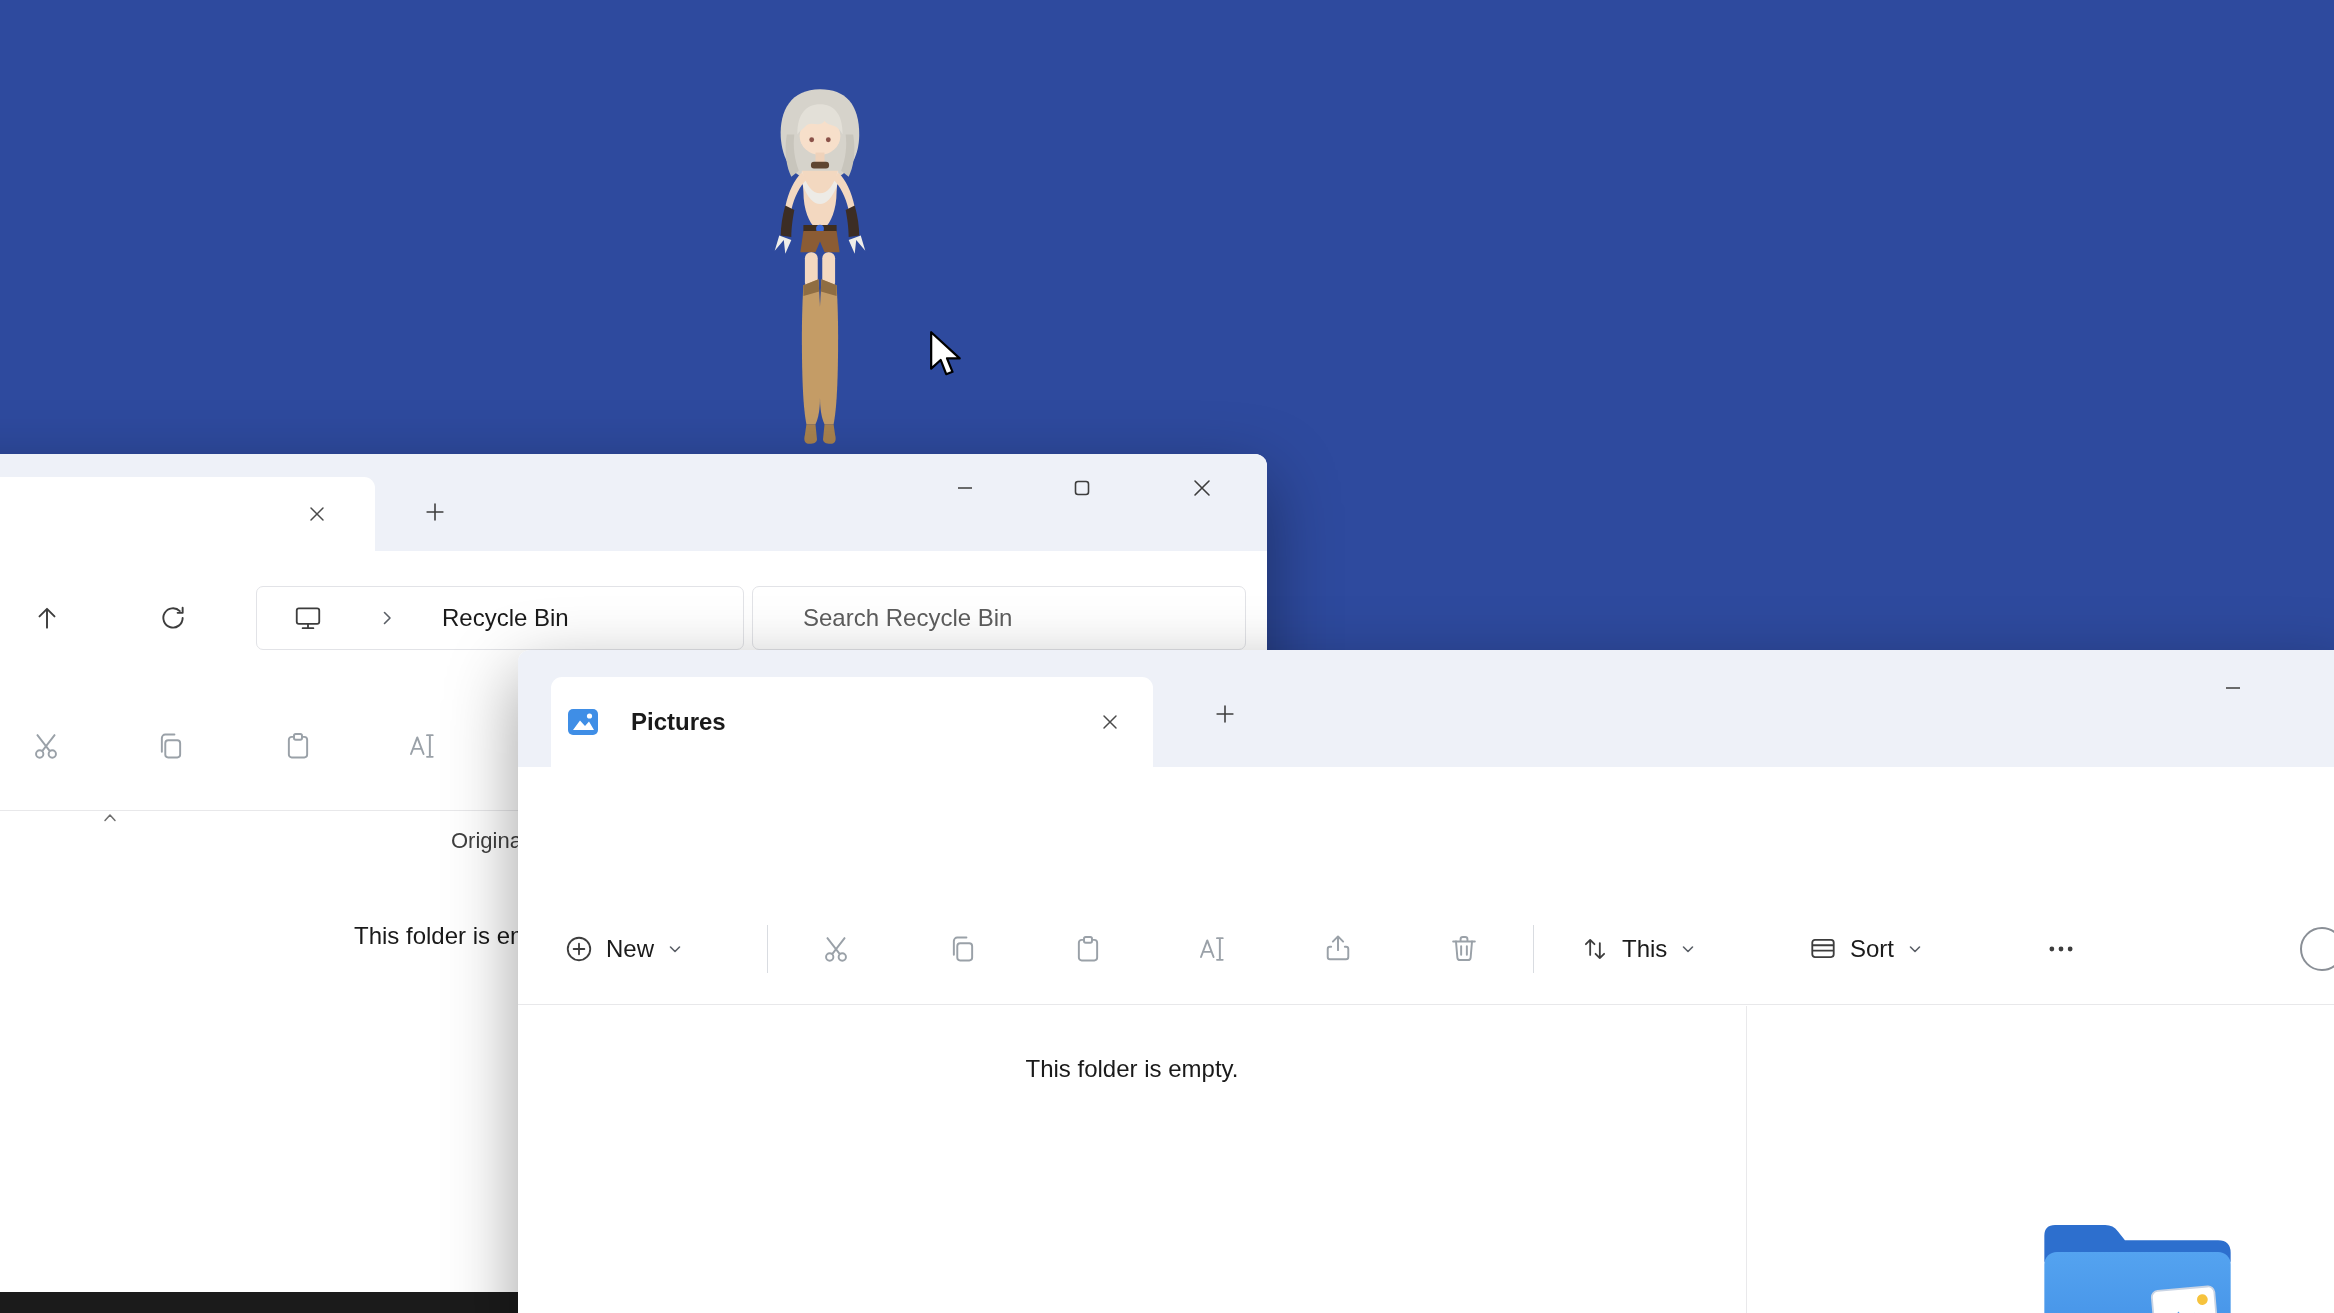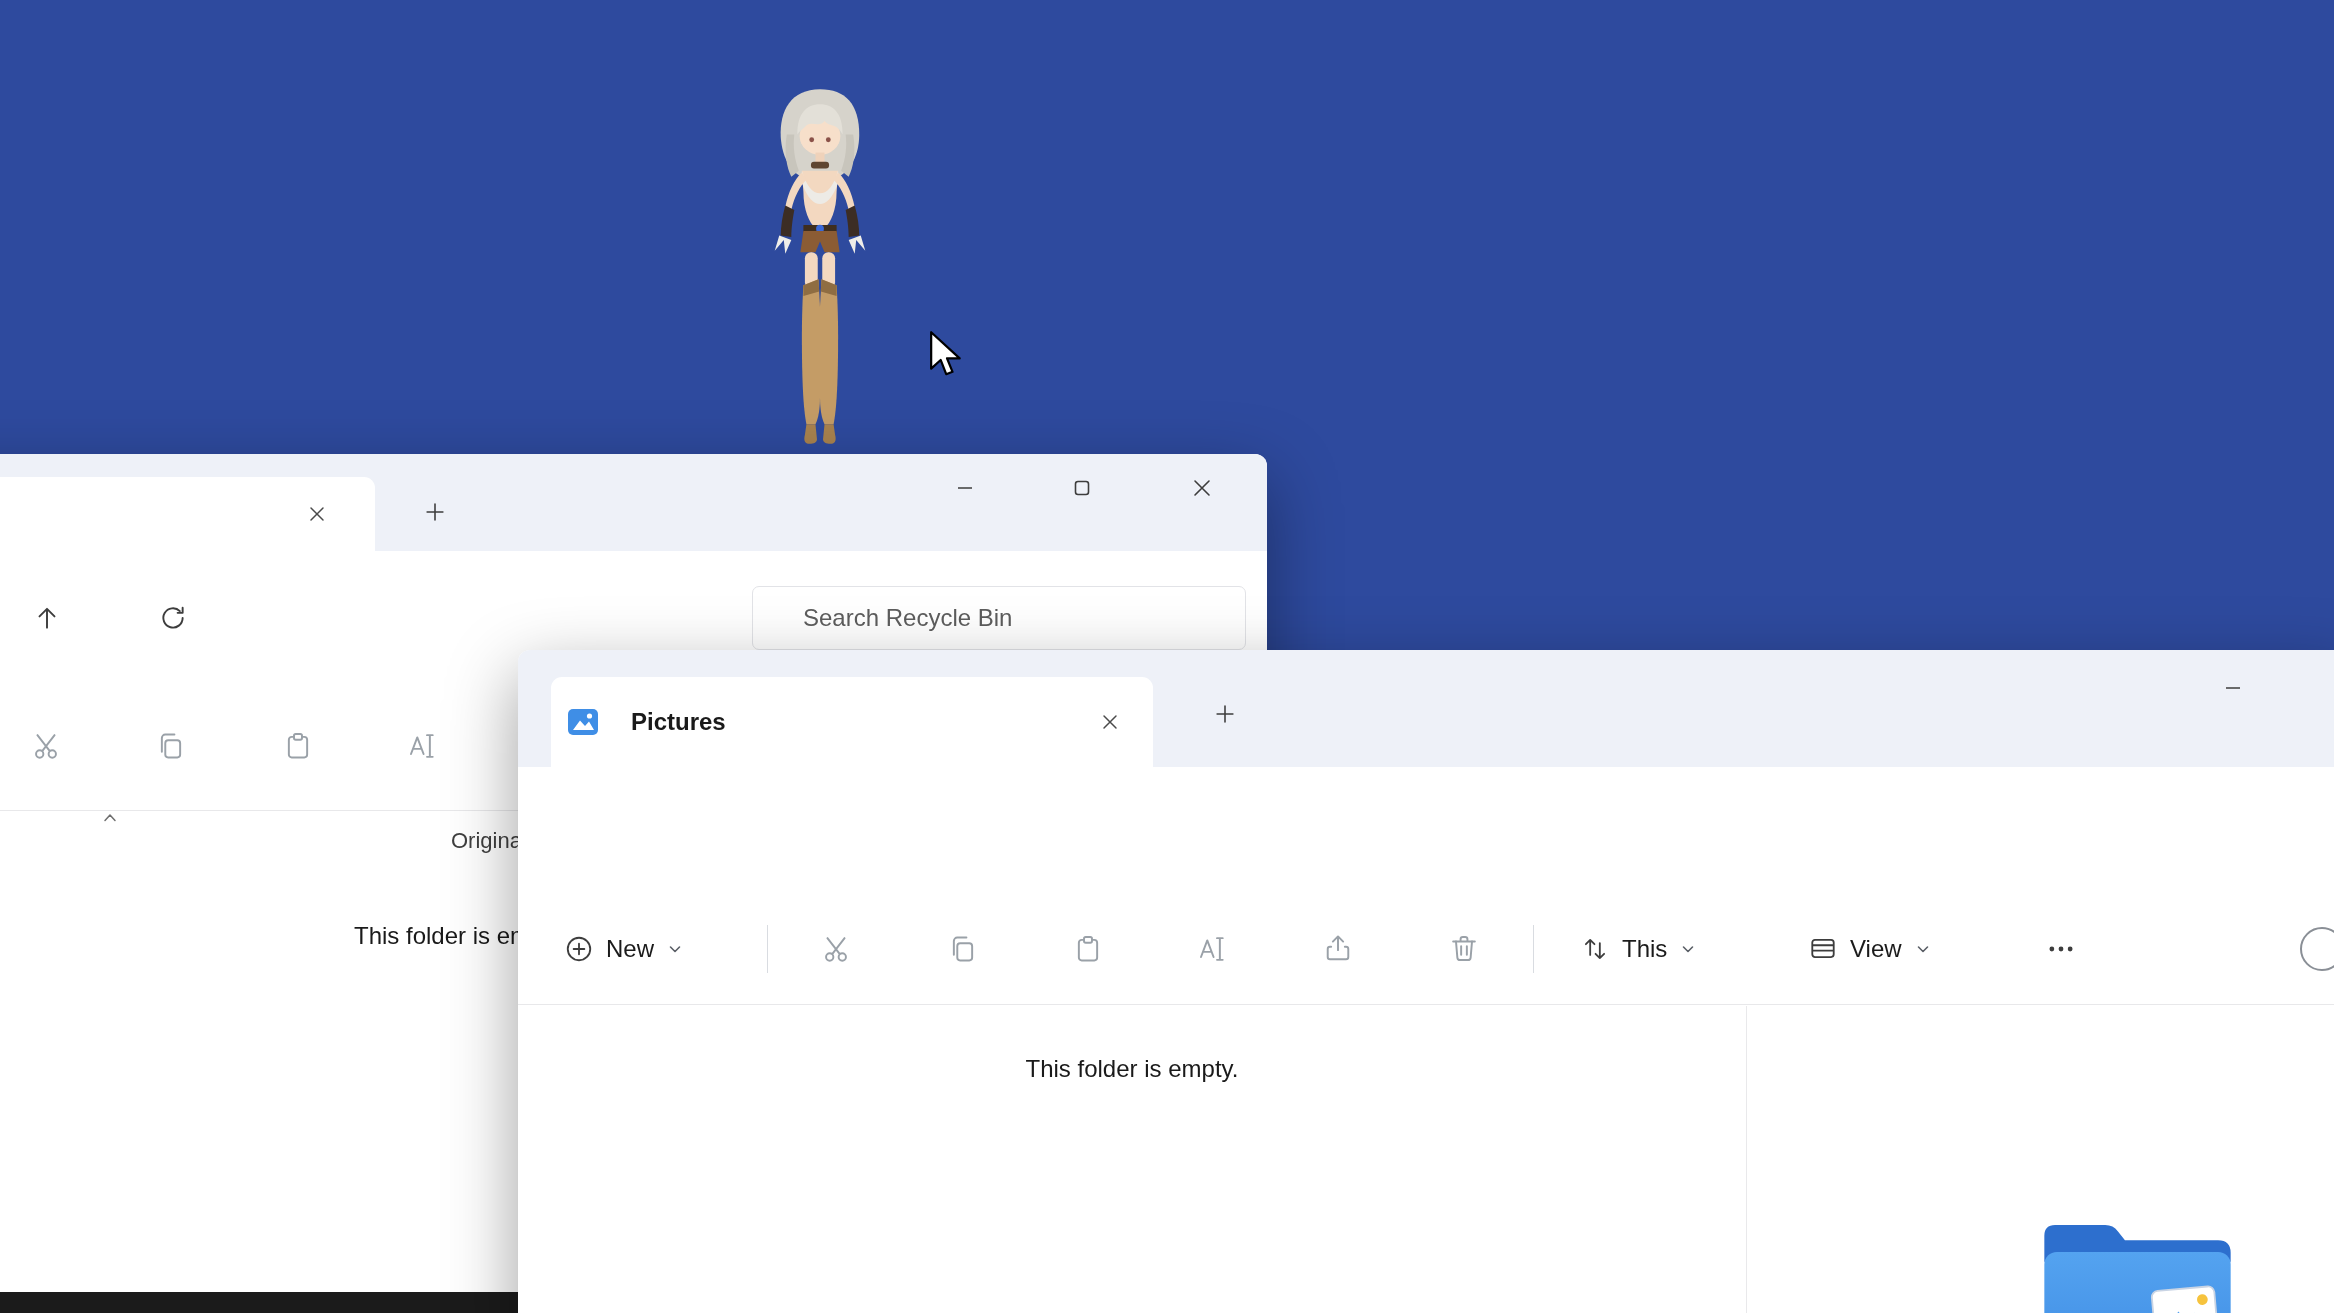--- a/index.html
+++ b/index.html
@@ -98,20 +98,30 @@
       <path d="M14 23 V5.5 M7 12.5 L14 5.5 l7 7" stroke="currentColor" stroke-width="1.8" fill="none" stroke-linecap="round" stroke-linejoin="round"></path>
     </svg>
   </div>
   <div class="iconbox" style="left:424px;top:140px;width:48px;height:48px">
     <svg width="30" height="30" viewBox="0 0 28 28" class="ic-dark">
       <path d="M23 14 a9 9 0 1 1 -2.6-6.4" stroke="currentColor" stroke-width="1.8" fill="none" stroke-linecap="round"></path>
       <path d="M23 4.5 v4.7 h-4.7" stroke="currentColor" stroke-width="1.8" fill="none" stroke-linecap="round" stroke-linejoin="round"></path>
     </svg>
   </div>
 
+  <div class="crumbbox" style="left:531px;top:132px;width:488px;height:64px">
+    <svg width="30" height="30" viewBox="0 0 28 28" class="ic-dark" style="position:absolute;left:36px;top:16px">
+      <rect x="3.5" y="5" width="21" height="14.5" rx="2" stroke="currentColor" stroke-width="1.7" fill="none"></rect>
+      <path d="M14 19.5 V23 M9 23.5 h10" stroke="currentColor" stroke-width="1.7" fill="none" stroke-linecap="round"></path>
+    </svg>
+    <svg width="20" height="20" viewBox="0 0 20 20" class="ic-mid" style="position:absolute;left:120px;top:21px">
+      <path d="M7.5 4.5 L13 10 L7.5 15.5" stroke="currentColor" stroke-width="1.6" fill="none" stroke-linecap="round" stroke-linejoin="round"></path>
+    </svg>
+    <span class="crumb-label" style="left:185px">Recycle Bin</span>
+  </div>
 
   <div class="searchbox" style="left:1027px;top:132px;width:494px;height:64px">
     <input type="text" style="padding-left: 50px;" placeholder="Search Recycle Bin">
   </div>
 
   <div class="toolbar" style="top:223px;height:134px">
     <div class="iconbox" style="left:293px;top:41px;width:56px;height:56px">
       <svg width="32" height="32" viewBox="0 0 28 28" class="ic-dim">
         <g stroke="currentColor" stroke-width="1.7" fill="none" stroke-linecap="round">
           <path d="M21.5 4.5 L11 18 M6.5 4.5 L17 18"></path>
@@ -301,21 +311,21 @@
         <path d="M4.5 7 L9 11.5 L13.5 7" stroke="currentColor" stroke-width="1.6" fill="none" stroke-linecap="round" stroke-linejoin="round"></path>
       </svg>
     </div>
     <div class="tbbtn" style="left:1278px;top:24px;padding:0 12px">
       <svg width="30" height="30" viewBox="0 0 28 28" class="ic-dark">
         <g stroke="currentColor" stroke-width="1.7" fill="none" stroke-linejoin="round">
           <rect x="4" y="5.5" width="20" height="16" rx="2.5"></rect>
           <path d="M4 10.5 h20 M4 15.5 h20"></path>
         </g>
       </svg>
-      <span>View</span>
+      <span>Sort</span>
       <svg width="18" height="18" viewBox="0 0 18 18" class="ic-mid">
         <path d="M4.5 7 L9 11.5 L13.5 7" stroke="currentColor" stroke-width="1.6" fill="none" stroke-linecap="round" stroke-linejoin="round"></path>
       </svg>
     </div>
     <div class="iconbox" style="left:1515px;top:28px;width:56px;height:56px">
       <svg width="32" height="32" viewBox="0 0 28 28" class="ic-dark">
         <g fill="currentColor">
             <circle cx="6" cy="14" r="2.1"></circle>
             <circle cx="14" cy="14" r="2.1"></circle>
             <circle cx="22" cy="14" r="2.1"></circle>

